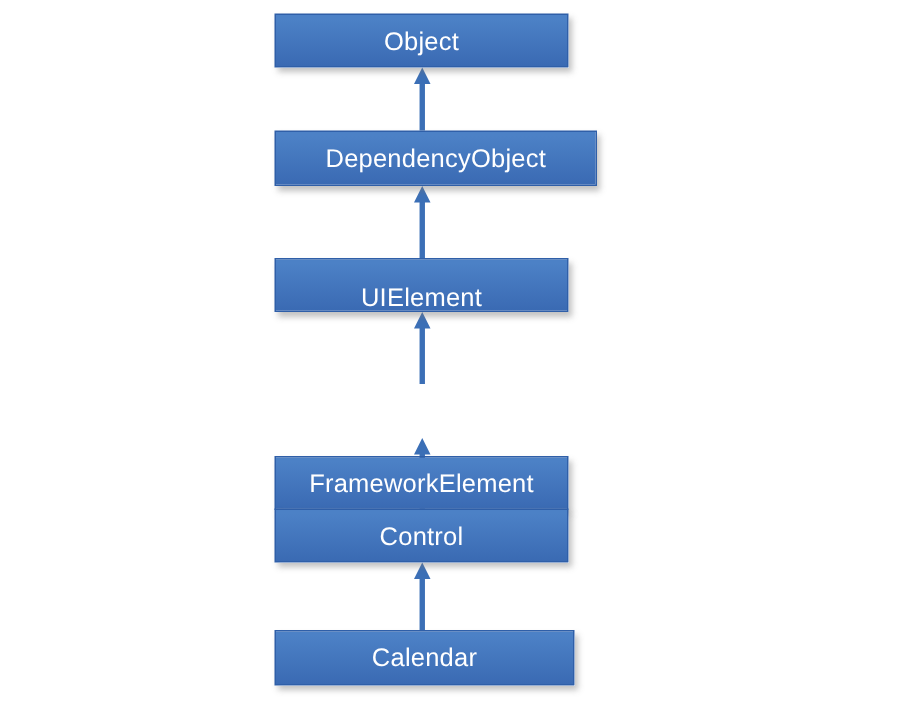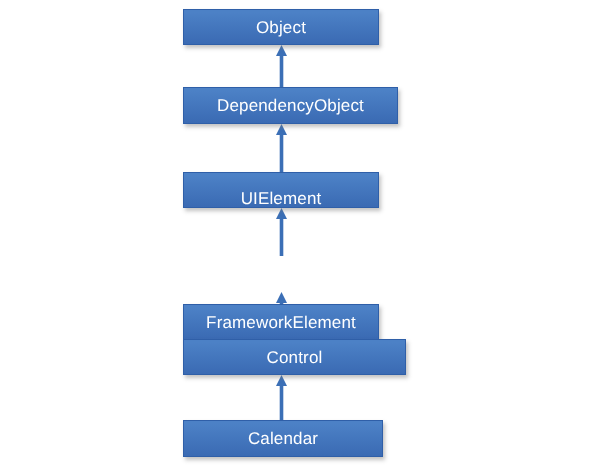--- a/index.html
+++ b/index.html
@@ -79,19 +79,19 @@
     </div>
     <div class="node" style="left: 183px; top: 87px; width: 215px; height: 37px; background: linear-gradient(rgb(76, 129, 198) 0%, rgb(76, 129, 198) 8%, rgb(58, 106, 179) 100%); border-color: rgb(47, 95, 168); color: rgb(255, 255, 255); justify-content: center;">
       <span class="node-label">DependencyObject</span>
     </div>
     <div class="node" style="left: 183px; top: 172px; width: 196px; height: 36px; background: linear-gradient(rgb(76, 129, 198) 0%, rgb(76, 129, 198) 8%, rgb(58, 106, 179) 100%); border-color: rgb(47, 95, 168); color: rgb(255, 255, 255); align-items: flex-end;">
       <span class="node-label">UIElement</span>
     </div>
     <div class="node" style="left: 183px; top: 256px; width: 196px; height: 36px; background: linear-gradient(rgb(76, 129, 198) 0%, rgb(76, 129, 198) 8%, rgb(58, 106, 179) 100%); border-color: rgb(47, 95, 168); color: rgb(255, 255, 255); margin-top: 48px;">
       <span class="node-label">FrameworkElement</span>
     </div>
-    <div class="node" style="left: 183px; top: 339px; width: 223px; height: 36px; background: linear-gradient(rgb(76, 129, 198) 0%, rgb(76, 129, 198) 8%, rgb(58, 106, 179) 100%); border-color: rgb(47, 95, 168); color: rgb(255, 255, 255);">
+    <div class="node" style="left: 183px; top: 339px; width: 196px; height: 36px; background: linear-gradient(rgb(76, 129, 198) 0%, rgb(76, 129, 198) 8%, rgb(58, 106, 179) 100%); border-color: rgb(47, 95, 168); color: rgb(255, 255, 255);">
       <span class="node-label">Control</span>
     </div>
     <div class="node" style="left: 183px; top: 420px; width: 200px; height: 37px; background: linear-gradient(rgb(76, 129, 198) 0%, rgb(76, 129, 198) 8%, rgb(58, 106, 179) 100%); border-color: rgb(47, 95, 168); color: rgb(255, 255, 255);">
       <span class="node-label">Calendar</span>
     </div>
   </div>
 
 </body></html>

